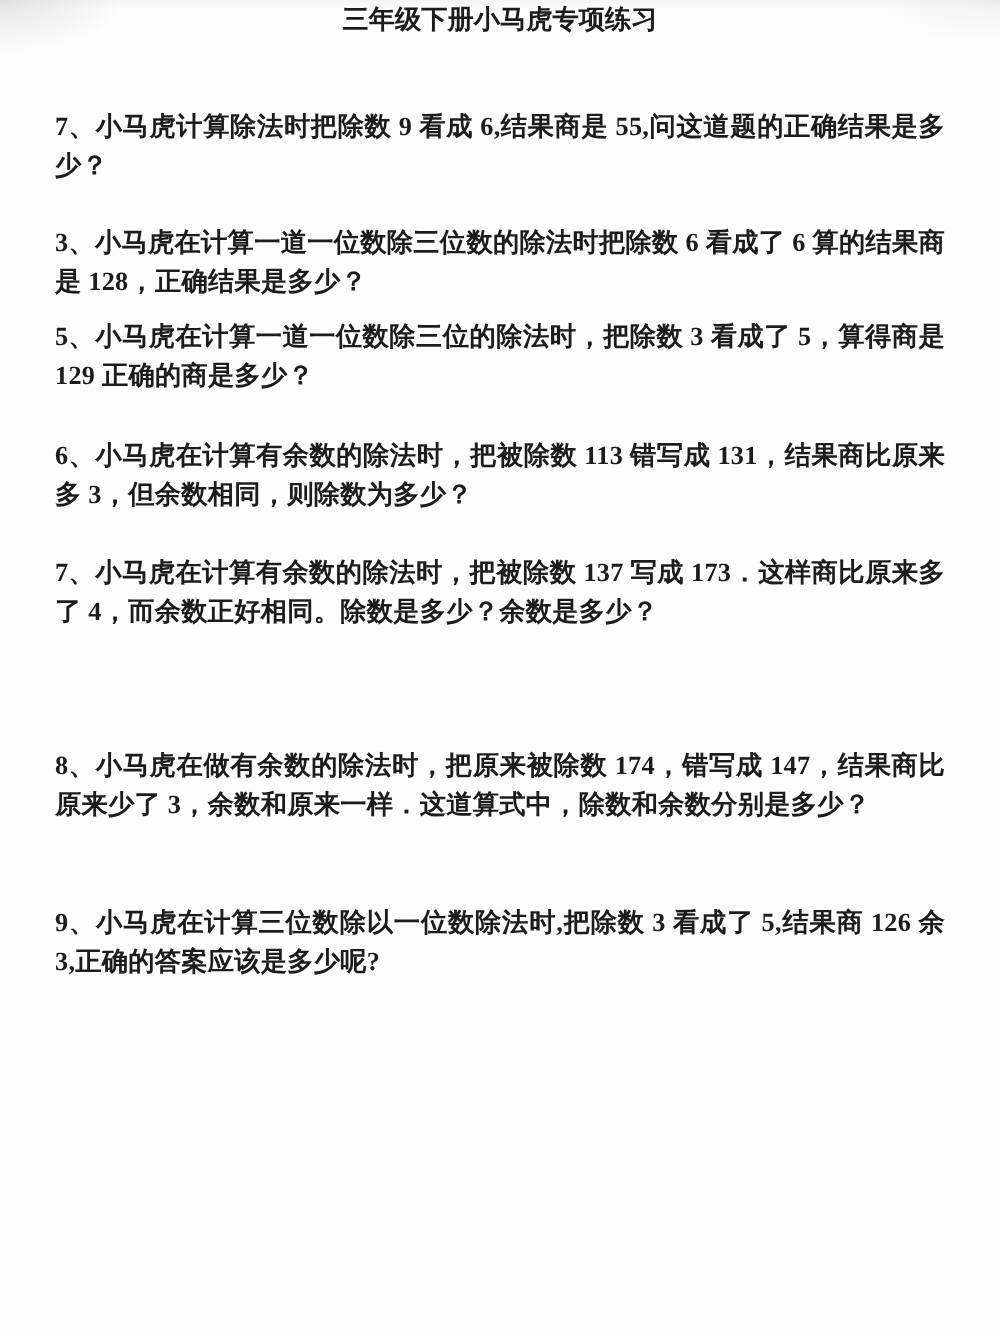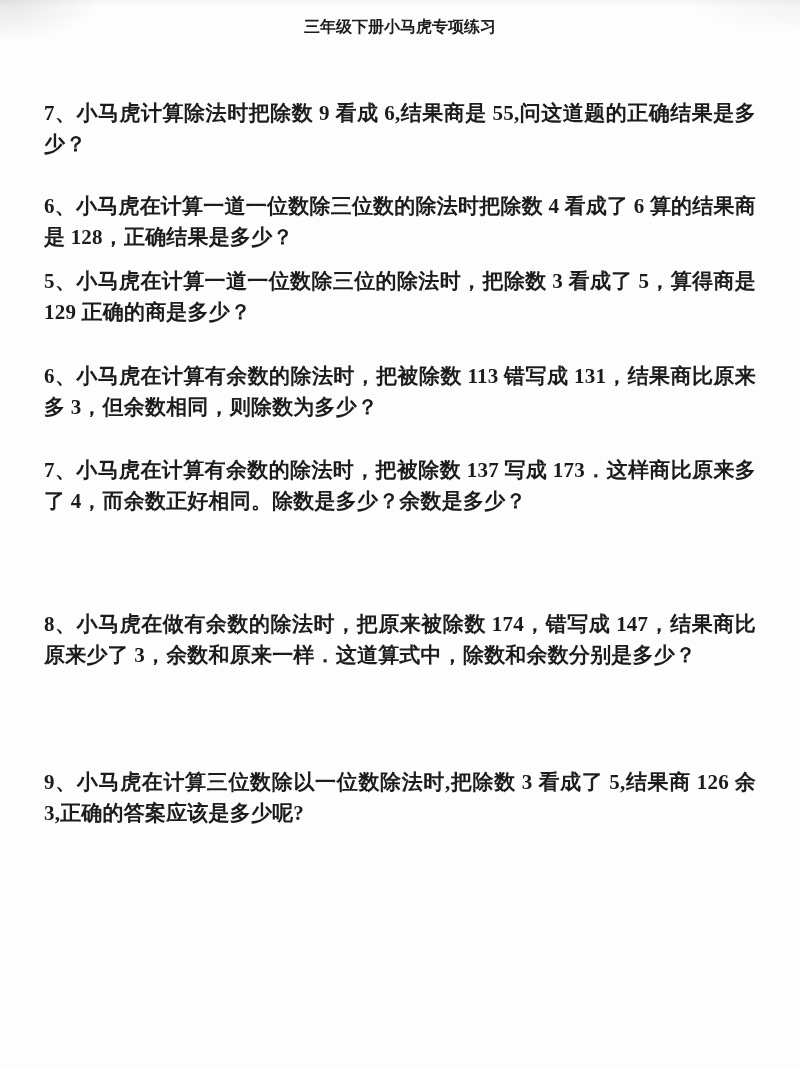--- a/index.html
+++ b/index.html
@@ -24,51 +24,51 @@
     line-height: 31px;
     color: #1c1c1c;
     
     background:
       radial-gradient(140px 60px at 0% 0%, rgba(120,120,120,0.18), rgba(120,120,120,0) 70%),
       radial-gradient(160px 50px at 100% 0%, rgba(150,150,150,0.10), rgba(150,150,150,0) 70%),
       linear-gradient(to bottom, rgba(160,160,160,0.10), rgba(160,160,160,0) 6px),
       #fdfdfd;
   }
   .title {
-    margin: 12px;
-    font-size: 16px;
+    margin: 0;
+    font-size: 21px;
     font-weight: 700;
     line-height: 26px;
     text-align: center;
   }
   .problem {
     margin: 0;
     text-align: justify;
     letter-spacing: 0.2px;
   }
   .mt-p1 { margin-top: 4px; }
   .mt-p2 { margin-top: 58px; }
   .mt-p3 { margin-top: 31px; }
   .mt-p4 { margin-top: 35px; }
   .mt-p5 { margin-top: 13px; }
   .mt-p6 { margin-top: 33px; }
   .mt-p7 { margin-top: 32px; }
   .mt-p8 { margin-top: 92px; }
-  .mt-p9 { margin-top: 96px; }
+  .mt-p9 { margin-top: 64px; }
 </style>
 </head>
 <body>
 
 <div class="page">
   <h1 class="title">三年级下册小马虎专项练习</h1>
 
 
   <p class="problem mt-p2">7、小马虎计算除法时把除数 9 看成 6,结果商是 55,问这道题的正确结果是多少？</p>
 
-  <p class="problem mt-p3">6、小马虎在计算一道一位数除三位数的除法时把除数 4 看成了 6 算的结果商是 128，正确结果是多少？</p>
+  <p class="problem mt-p3">3、小马虎在计算一道一位数除三位数的除法时把除数 6 看成了 6 算的结果商是 128，正确结果是多少？</p>
 
 
   <p class="problem mt-p5">5、小马虎在计算一道一位数除三位的除法时，把除数 3 看成了 5，算得商是 129 正确的商是多少？</p>
 
   <p class="problem mt-p6">6、小马虎在计算有余数的除法时，把被除数 113 错写成 131，结果商比原来多 3，但余数相同，则除数为多少？</p>
 
   <p class="problem mt-p7">7、小马虎在计算有余数的除法时，把被除数 137 写成 173．这样商比原来多了 4，而余数正好相同。除数是多少？余数是多少？</p>
 
   <p class="problem mt-p8">8、小马虎在做有余数的除法时，把原来被除数 174，错写成 147，结果商比原来少了 3，余数和原来一样．这道算式中，除数和余数分别是多少？</p>
 

